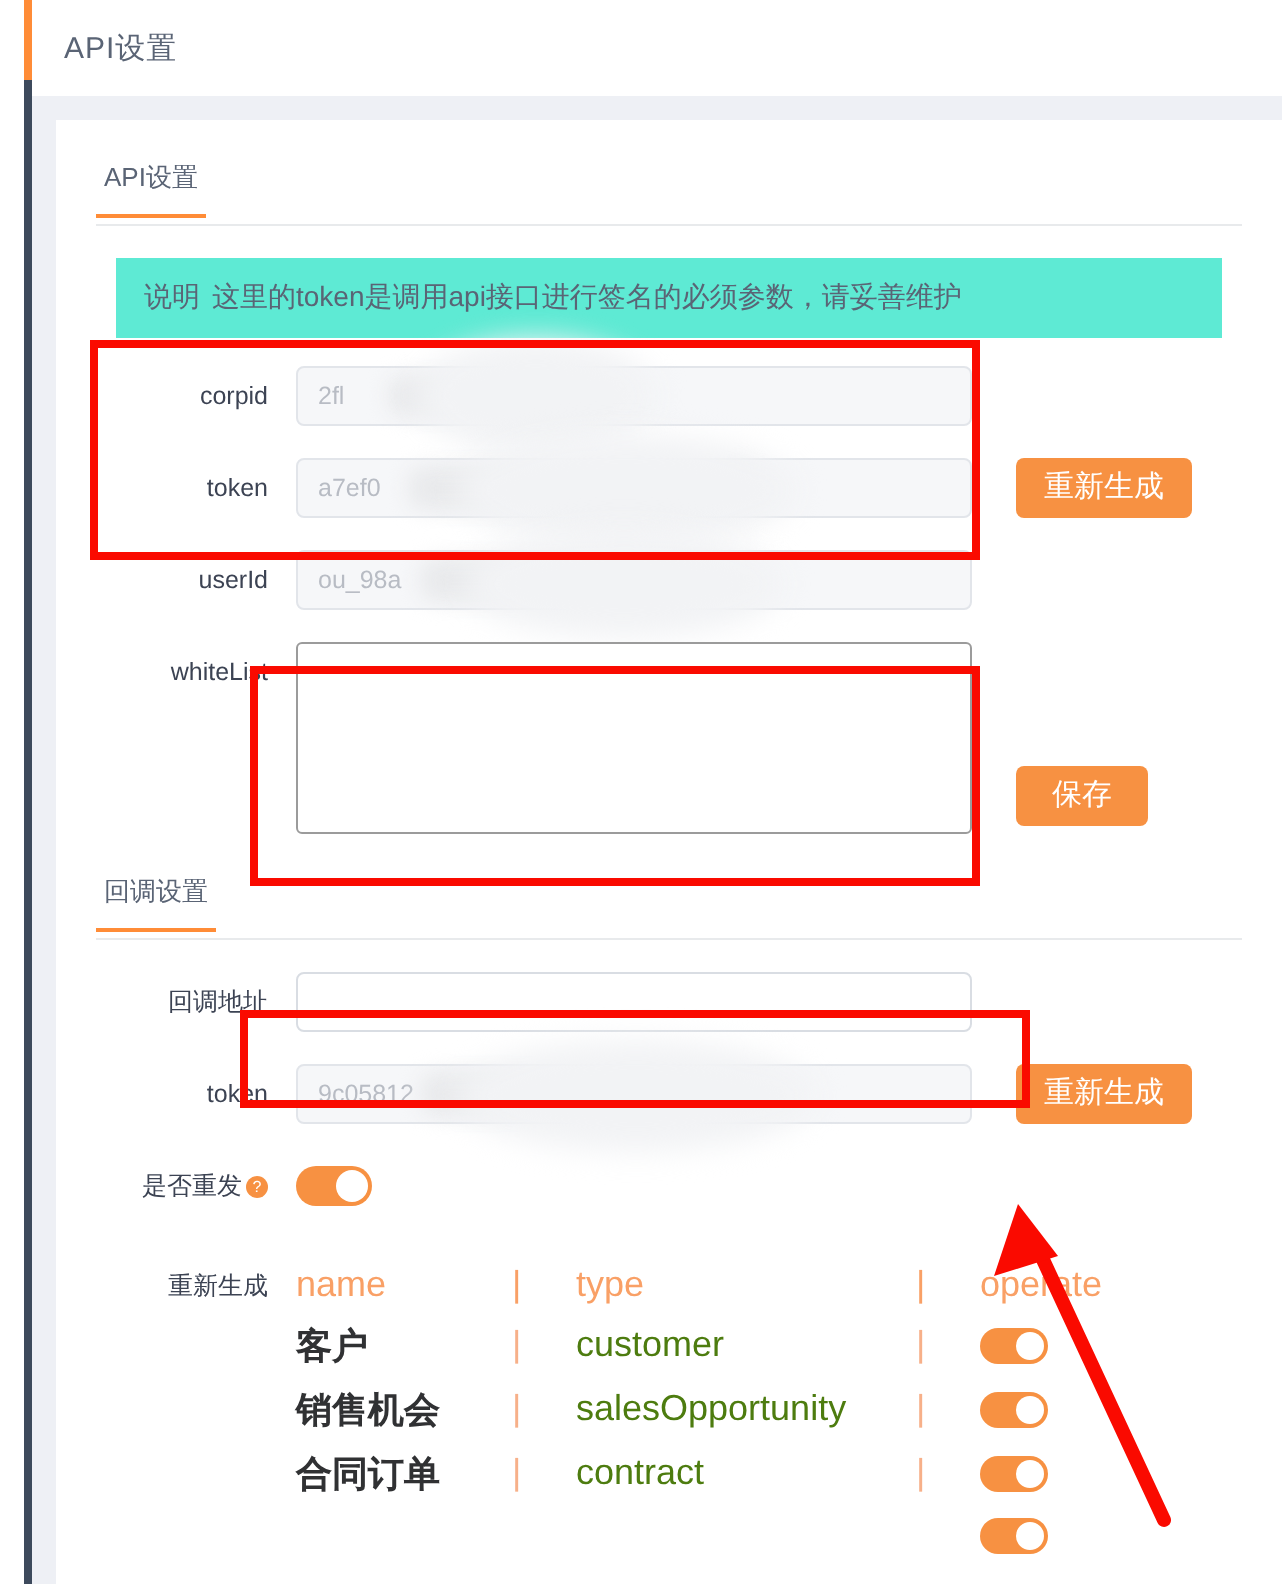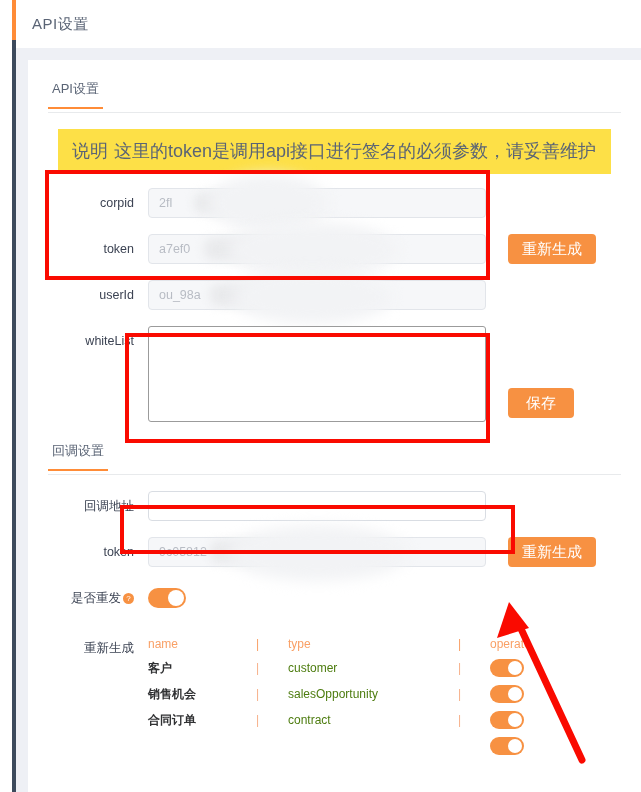--- a/index.html
+++ b/index.html
@@ -89,23 +89,23 @@
     position: absolute;
     left: 0;
     bottom: -1px;
     height: 2px;
     width: 100%;
     background: #ff8c37;
   }
 
   
   .banner {
-    background: #fde047;
+    background: #5eead4;
     color: #5a6475;
-    font-size: 18px;
+    font-size: 14px;
     padding: 10px 14px;
     margin: 0 10px 14px 10px;
     line-height: 1.4;
   }
   .banner .banner-label { margin-right: 6px; }
 
   
   .form-row {
     display: flex;
     align-items: flex-start;
@@ -226,21 +226,21 @@
     line-height: 11px;
     text-align: center;
     margin-left: 2px;
     vertical-align: 1px;
     cursor: pointer;
   }
 
   
   .mod-table {
     border-collapse: collapse;
-    font-size: 12px;
+    font-size: 18px;
   }
   .mod-table td, .mod-table th {
     padding: 4px 0;
     text-align: left;
     font-weight: normal;
   }
   .mod-table th { color: #f9a066; font-weight: normal; }
   .col-name { width: 108px; }
   .col-sep  { width: 32px; color: #f7b089; }
   .col-type { width: 170px; }

